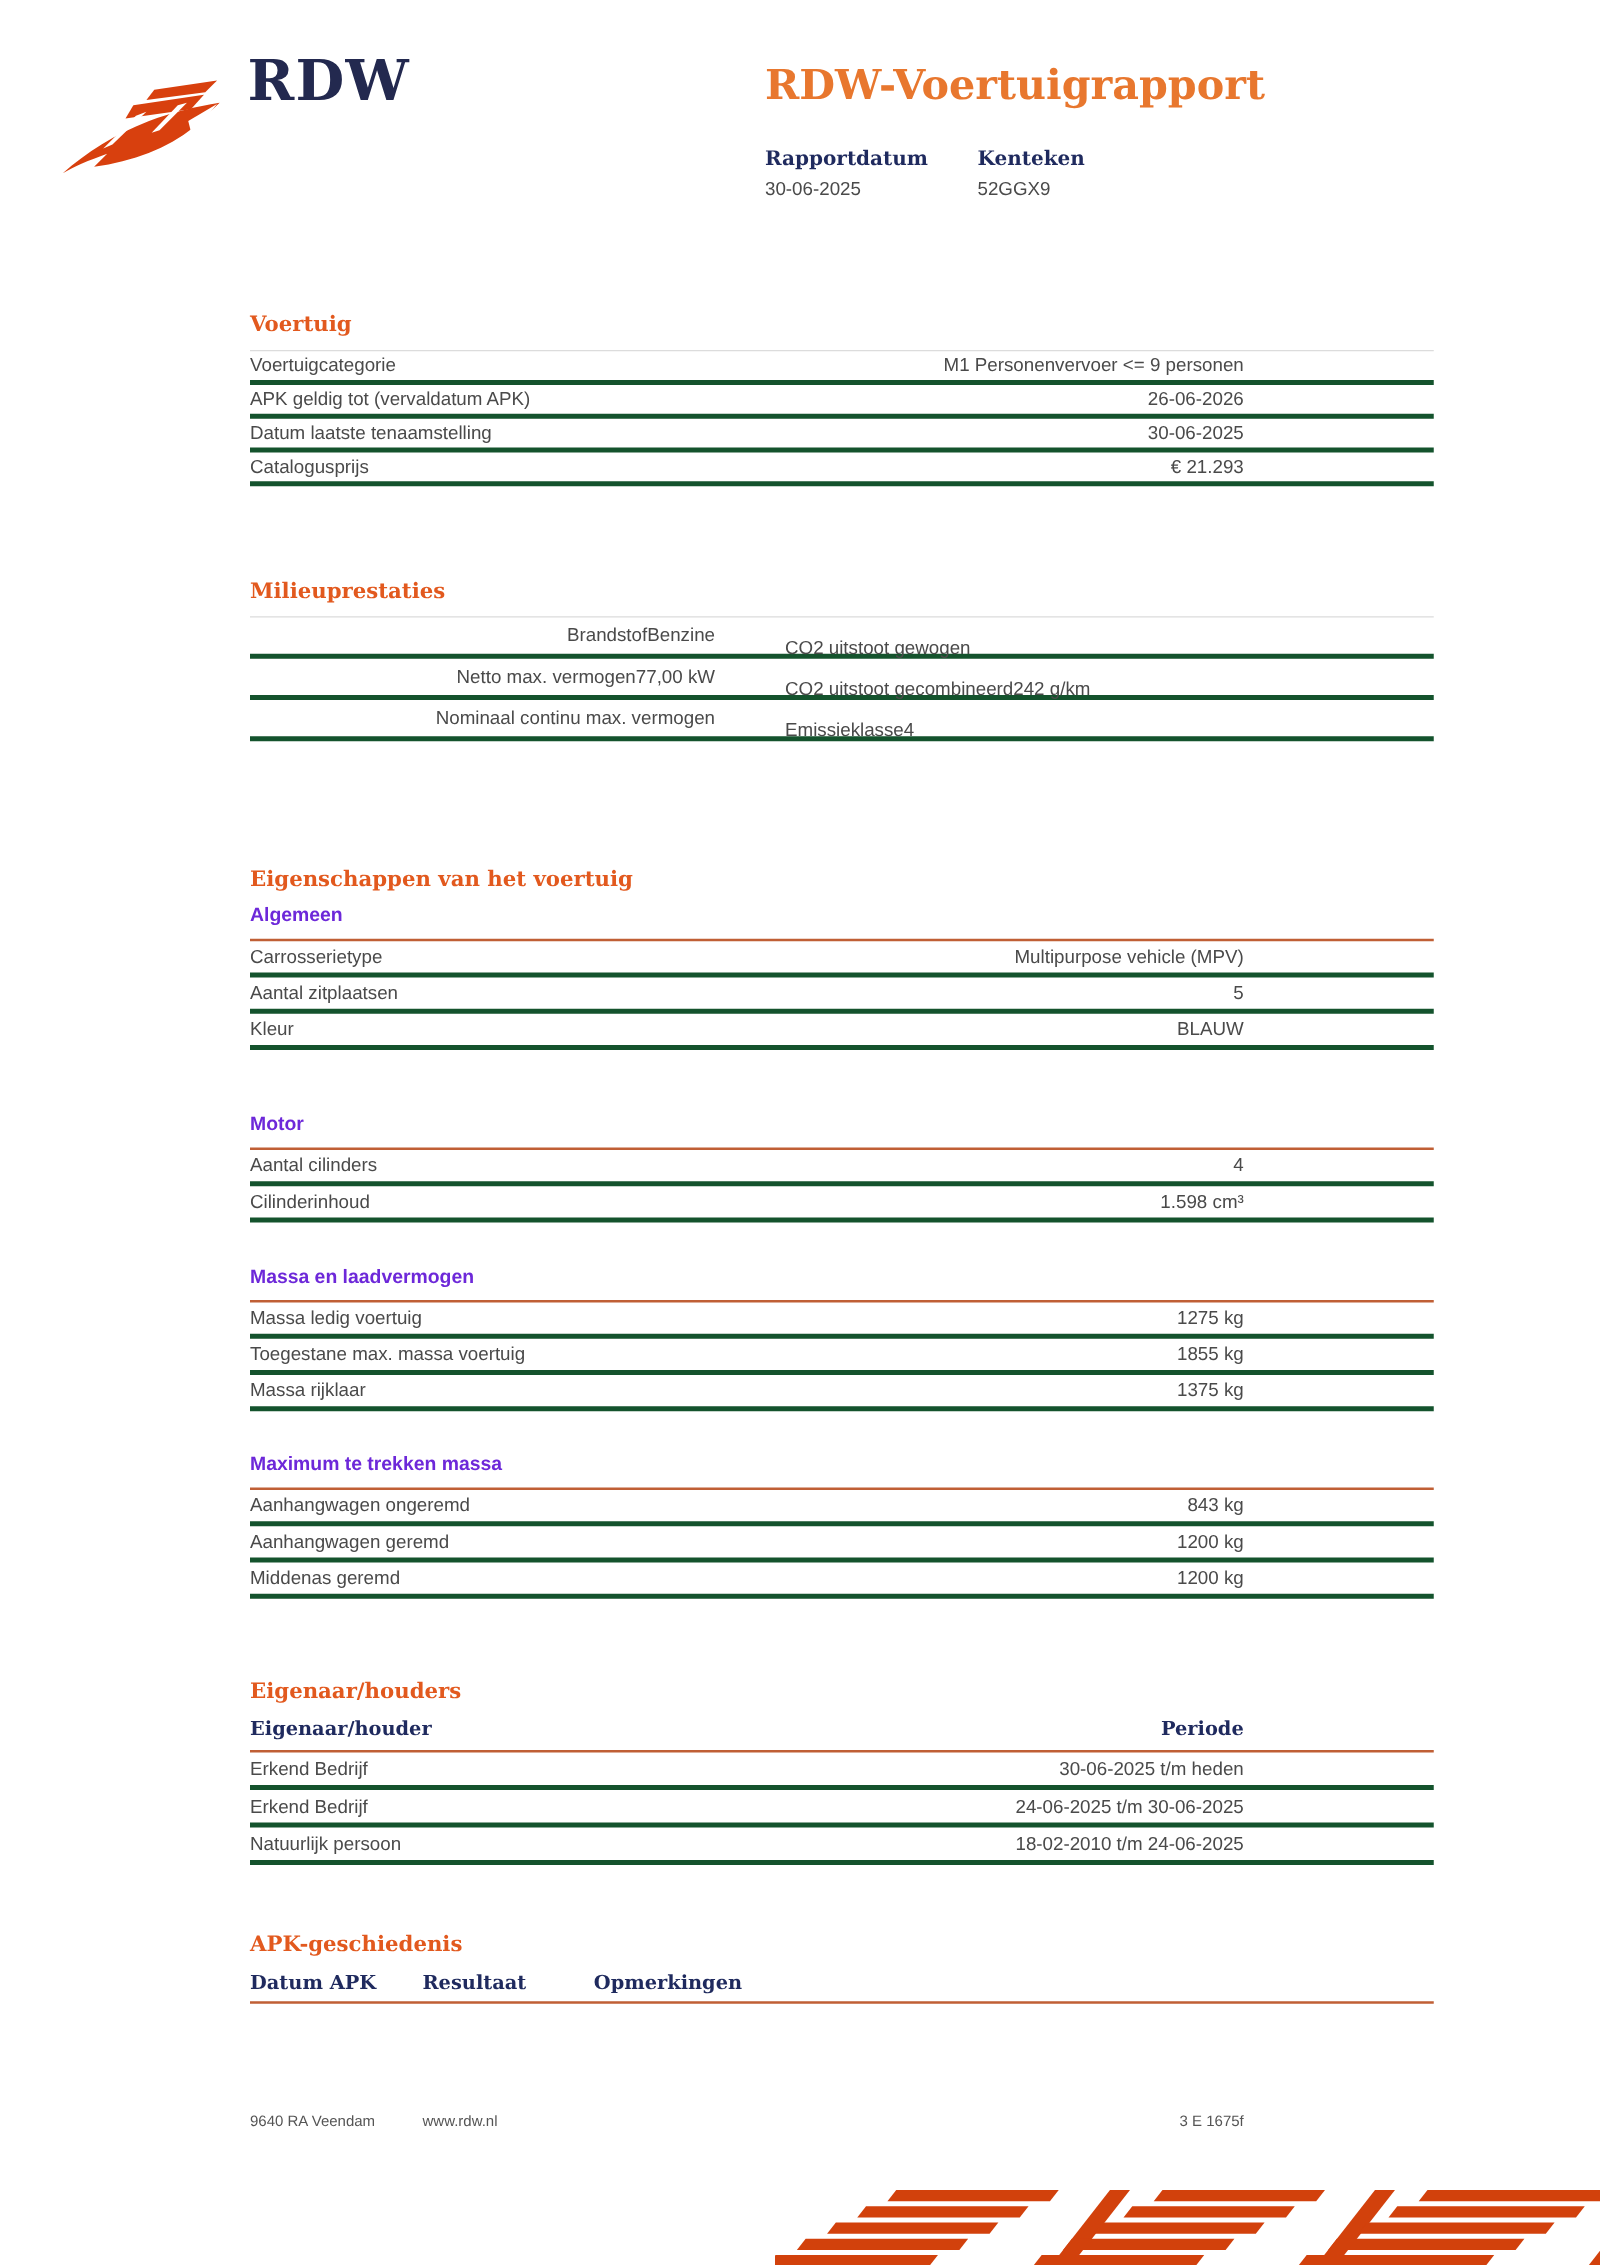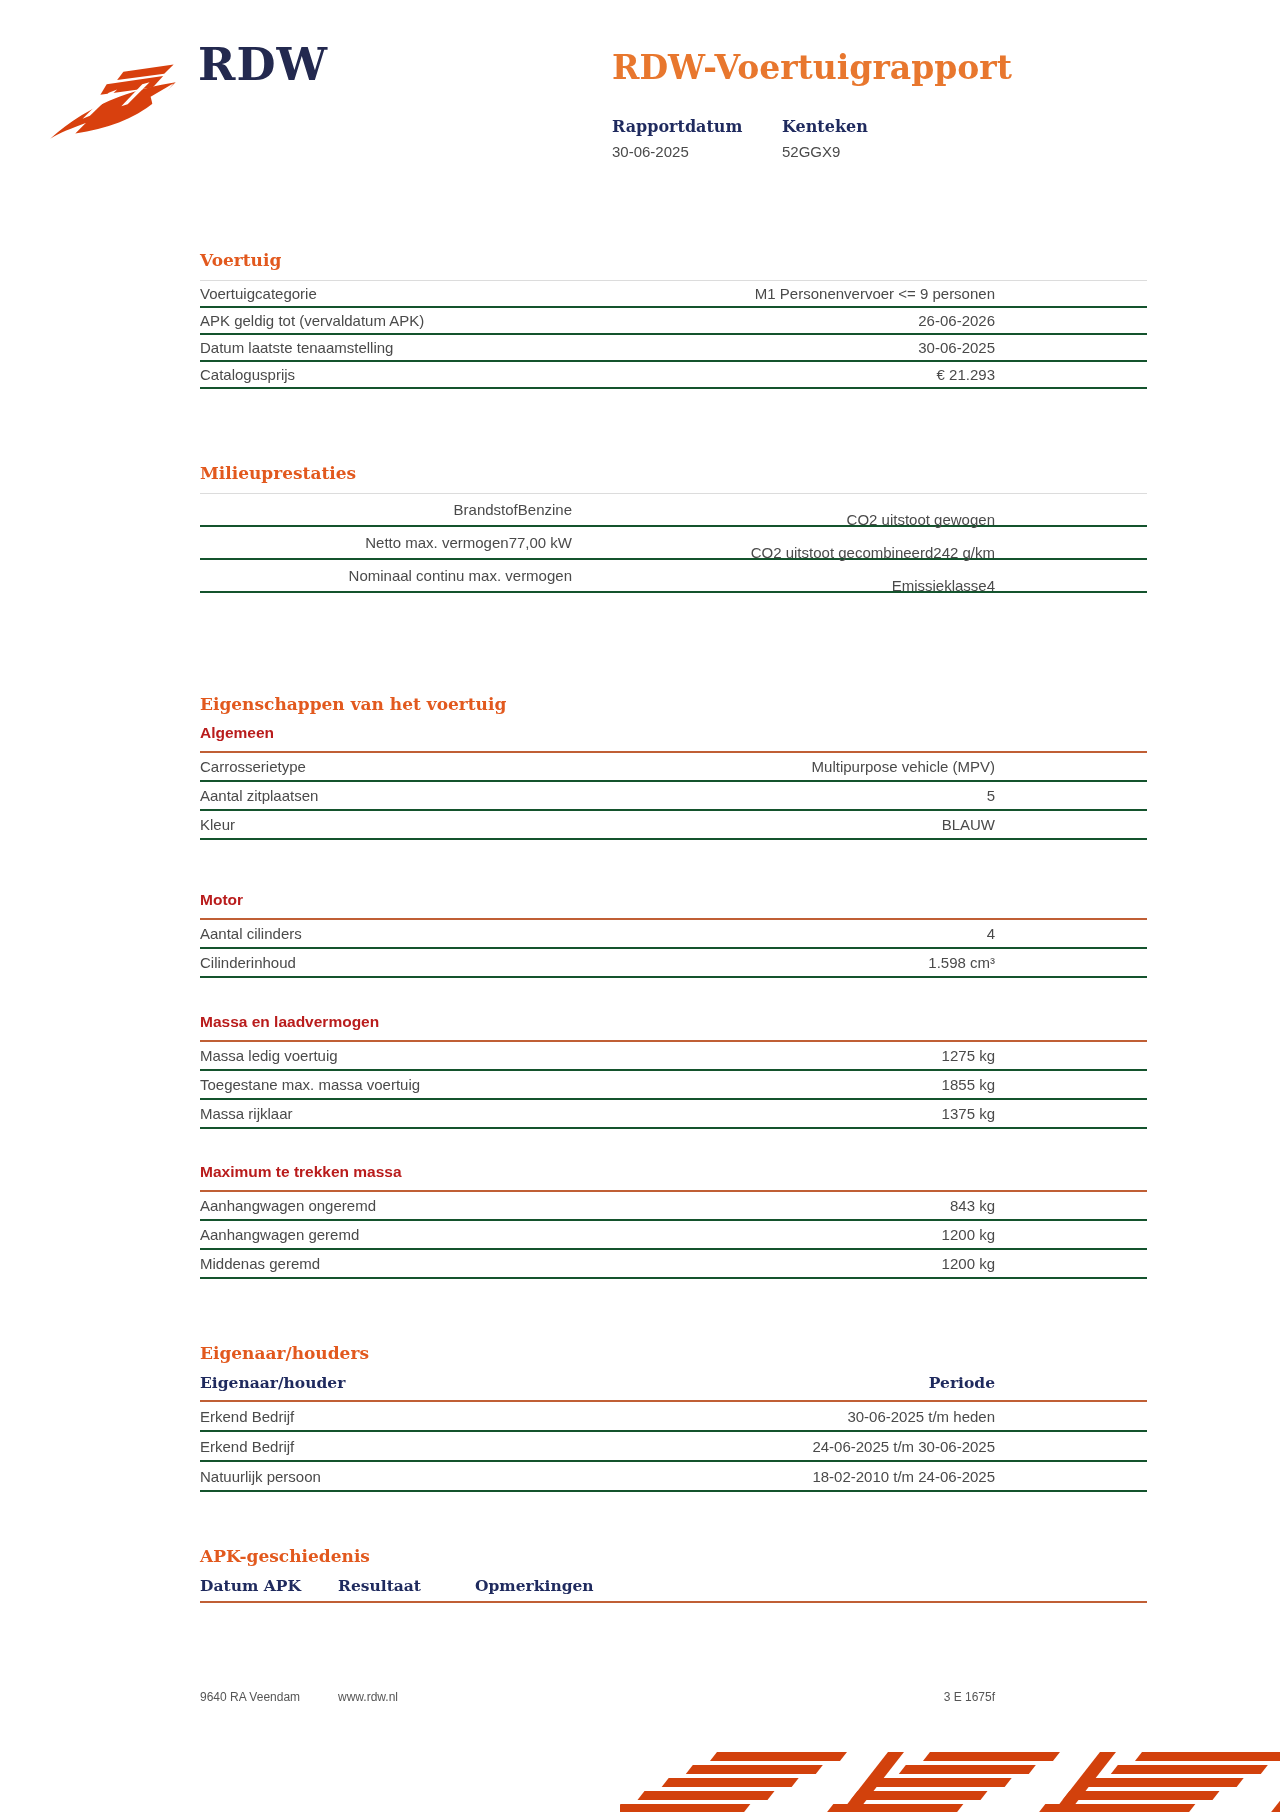--- a/index.html
+++ b/index.html
@@ -12,34 +12,34 @@
   .logo-text{position:absolute;left:198px;top:38px;font-family:"DejaVu Serif","Liberation Serif",serif;
     font-weight:700;font-size:45px;letter-spacing:1px;color:#23294f;}
   .doc-title{position:absolute;left:612px;top:48px;font-family:"DejaVu Serif","Liberation Serif",serif;
     font-weight:700;font-size:33px;color:#e8772e;}
   .meta-label{position:absolute;font-family:"DejaVu Serif","Liberation Serif",serif;
     font-weight:700;font-size:16px;color:#1f2a5e;}
   .meta-value{position:absolute;font-size:15px;color:#4a4a4a;}
   
   .section-heading{position:absolute;left:200px;font-family:"DejaVu Serif","Liberation Serif",serif;
     font-weight:700;font-size:17px;color:#e2591e;}
-  .sub-heading{position:absolute;left:200px;font-weight:700;font-size:15.5px;color:#b91c1c;}
+  .sub-heading{position:absolute;left:200px;font-weight:700;font-size:15.5px;color:#6d28d9;}
   
   .rows{position:absolute;left:200px;width:947px;}
   .top-gray{border-top:1px solid #dcdcdc;}
   .top-orange{border-top:2px solid #c05f35;}
   .row{display:flex;justify-content:space-between;align-items:center;
-    border-bottom:2px solid #14532d;font-size:15px;color:#4a4a4a;
+    border-bottom:4px solid #14532d;font-size:15px;color:#4a4a4a;
     padding-right:152px;box-sizing:border-box;}
   .rows-v .row{height:27px;}
   .rows-m .row{height:33px;}
   .rows-s .row{height:29px;}
   .rows-e .row{height:30px;}
   .mrow .m-left{width:372px;display:flex;justify-content:flex-end;}
-  .mrow .m-right{flex:1;display:flex;justify-content:flex-end;margin-left:56px;margin-top:20px;}
+  .mrow .m-right{flex:1;display:flex;justify-content:flex-start;margin-left:56px;margin-top:20px;}
   .hdr-row{position:absolute;left:200px;width:947px;display:flex;justify-content:space-between;
     padding-right:152px;box-sizing:border-box;font-family:"DejaVu Serif","Liberation Serif",serif;
     font-weight:700;font-size:15.5px;color:#1f2a5e;}
   .apk-hdr{position:absolute;left:200px;width:947px;display:flex;
     font-family:"DejaVu Serif","Liberation Serif",serif;font-weight:700;font-size:15.5px;color:#1f2a5e;}
   .apk-c1{width:138px;}
   .apk-c2{width:137px;}
   .orange-rule{position:absolute;left:200px;width:947px;height:2px;background:#c05f35;}
   
   .footer-row{position:absolute;left:200px;width:795px;display:flex;font-size:12px;color:#555555;}

